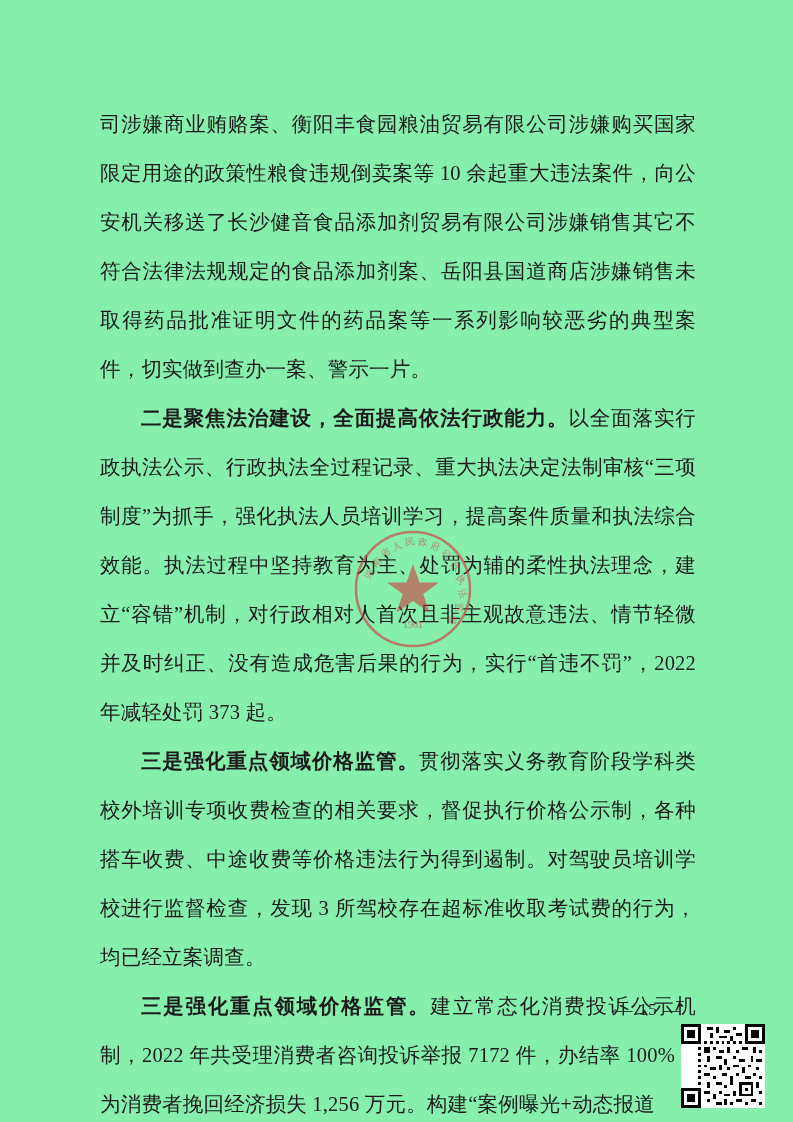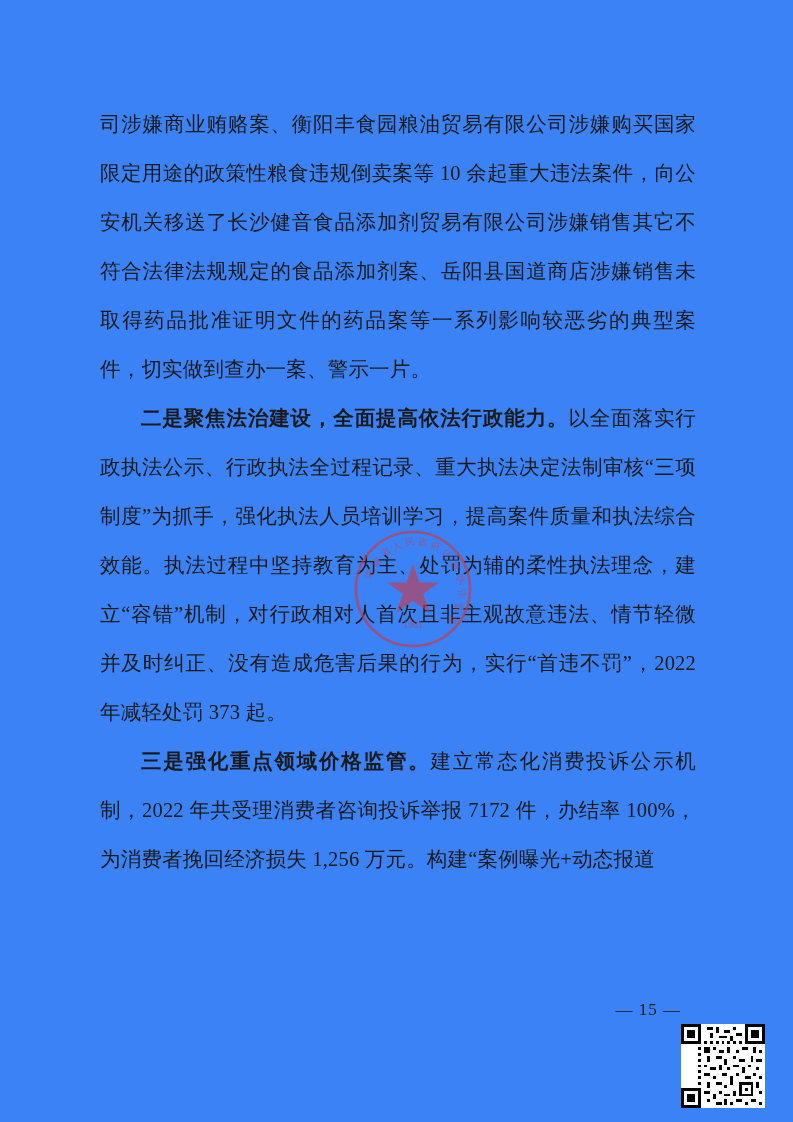--- a/index.html
+++ b/index.html
@@ -12,21 +12,21 @@
     height: 1122px;
     position: relative;
     font-family: "Liberation Serif", "DejaVu Serif", serif;
     overflow: hidden;
   }
   #page {
     position: absolute;
     left: 0; top: 0;
     width: 793px;
     height: 1122px;
-    background: #3b82f6;
+    background: #86efac;
   }
   .body-text {
     position: absolute;
     left: 100px;
     top: 100px;
     width: 596px;
     font-size: 20.5px;
     line-height: 49px;
     color: #1a1a1a;
     text-align: justify;
@@ -75,20 +75,21 @@
   #qr svg { display: block; }
 </style>
 </head>
 <body>
 
 <div id="page">
 
   <div class="body-text">
     <p class="para" id="para-1"><span>司涉嫌商业贿赂案、衡阳丰食园粮油贸易有限公司涉嫌购买国家限定用途的政策性粮食违规倒卖案等 10 余起重大违法案件，向公安机关移送了长沙健音食品添加剂贸易有限公司涉嫌销售其它不符合法律法规规定的食品添加剂案、岳阳县国道商店涉嫌销售未取得药品批准证明文件的药品案等一系列影响较恶劣的典型案件，切实做到查办一案、警示一片。</span></p>
     <p class="para indent" id="para-2"><span class="bold">二是聚焦法治建设，全面提高依法行政能力。</span><span>以全面落实行政执法公示、行政执法全过程记录、重大执法决定法制审核“三项制度”为抓手，强化执法人员培训学习，提高案件质量和执法综合效能。执法过程中坚持教育为主、处罚为辅的柔性执法理念，建立“容错”机制，对行政相对人首次且非主观故意违法、情节轻微并及时纠正、没有造成危害后果的行为，实行“首违不罚”，2022 年减轻处罚 373 起。</span></p>
+    <p class="para indent" id="para-3"><span class="bold">三是强化重点领域价格监管。</span><span>贯彻落实义务教育阶段学科类校外培训专项收费检查的相关要求，督促执行价格公示制，各种搭车收费、中途收费等价格违法行为得到遏制。对驾驶员培训学校进行监督检查，发现 3 所驾校存在超标准收取考试费的行为，均已经立案调查。</span></p>
     <p class="para indent" id="para-4"><span class="bold">三是强化重点领域价格监管。</span><span>建立常态化消费投诉公示机制，2022 年共受理消费者咨询投诉举报 7172 件，办结率 100%，为消费者挽回经济损失 1,256 万元。构建“案例曝光+动态报道</span></p>
   </div>
 
   <div id="seal">
     <svg width="122" height="122" viewBox="0 0 122 122" xmlns="http://www.w3.org/2000/svg">
       <g opacity="0.62" fill="none" stroke="#d4343a" stroke-width="2.6">
         <circle cx="61" cy="61" r="57"></circle>
       </g>
       <g opacity="0.58" fill="#d4343a">
         <polygon points="61,36 67.5,54.5 87,54.5 71.2,66 77.5,84.5 61,73 44.5,84.5 50.8,66 35,54.5 54.5,54.5"></polygon>

